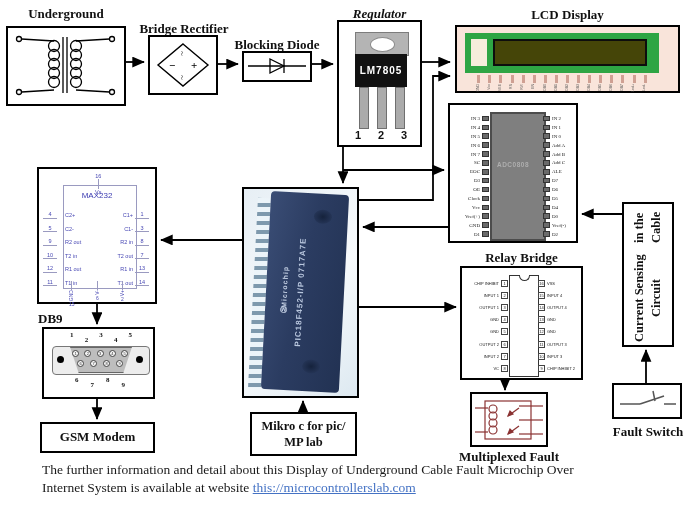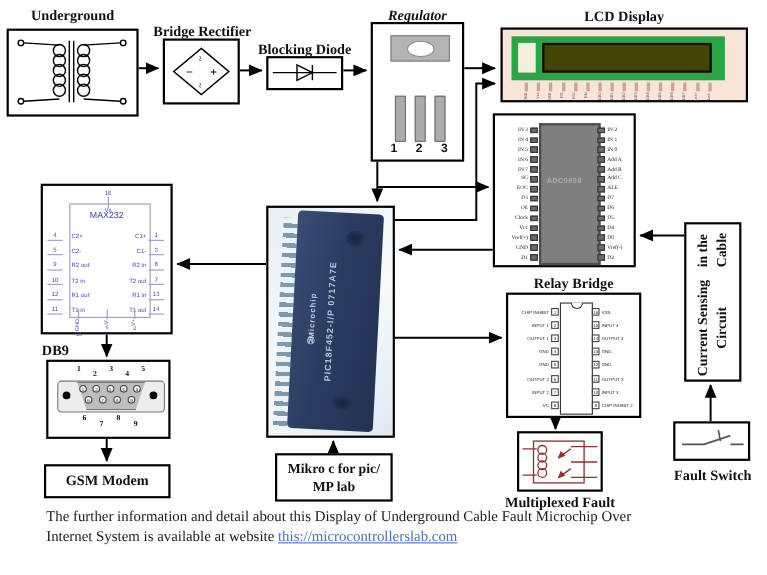--- a/index.html
+++ b/index.html
@@ -183,20 +183,21 @@
         <line x1="40" y1="6" x2="40" y2="20"></line>
       </g>
     </svg>
   </div>
 
   <div class="title" style="left:337px;top:6px;width:85px;font-style:italic;">Regulator</div>
   <div class="box" style="left:337px;top:20px;width:85px;height:127px;">
     <div class="lm-tab">
         <div class="lm-hole"></div>
       </div>
+    <div class="lm-body">LM7805</div>
     <div class="lm-leg" style="left:20px;"></div>
     <div class="lm-leg" style="left:38px;"></div>
     <div class="lm-leg" style="left:56px;"></div>
     <div class="lm-nums">
         <span>1</span>
         <span>2</span>
         <span>3</span>
       </div>
   </div>
 

